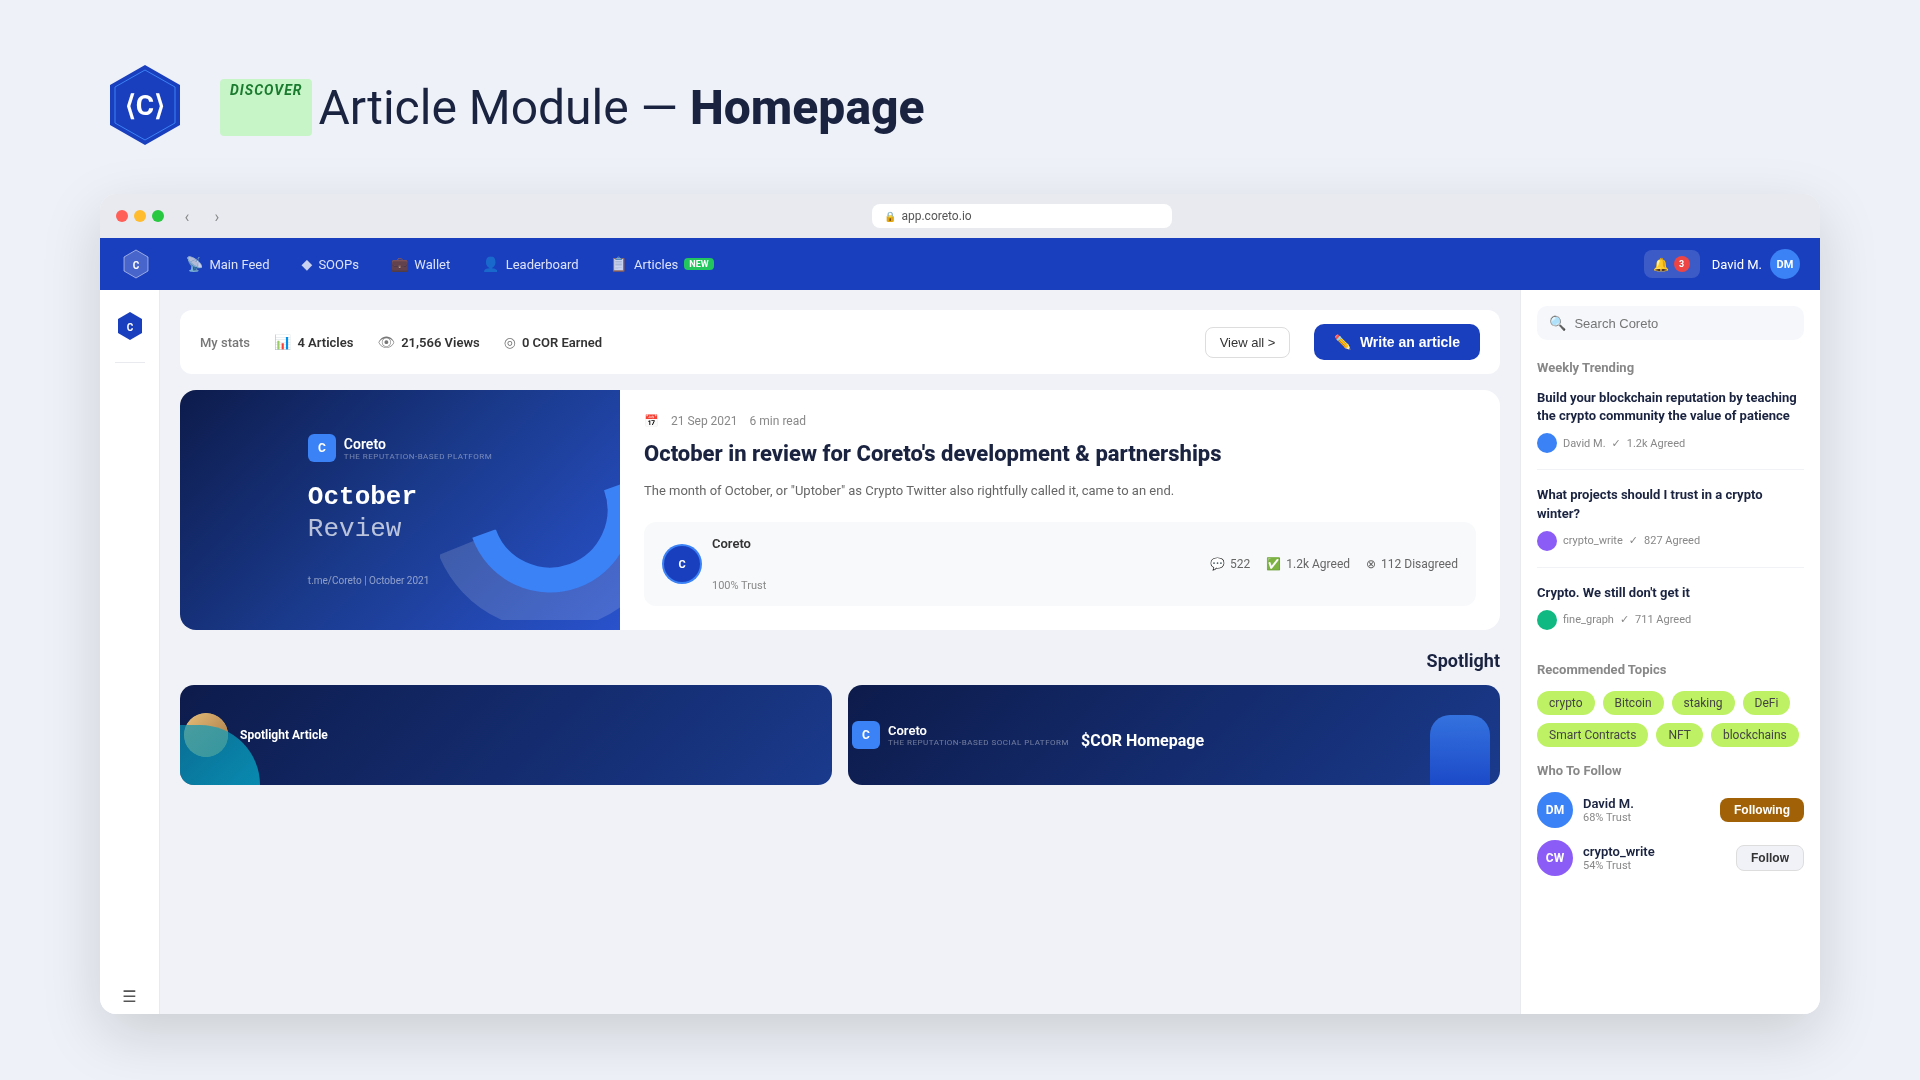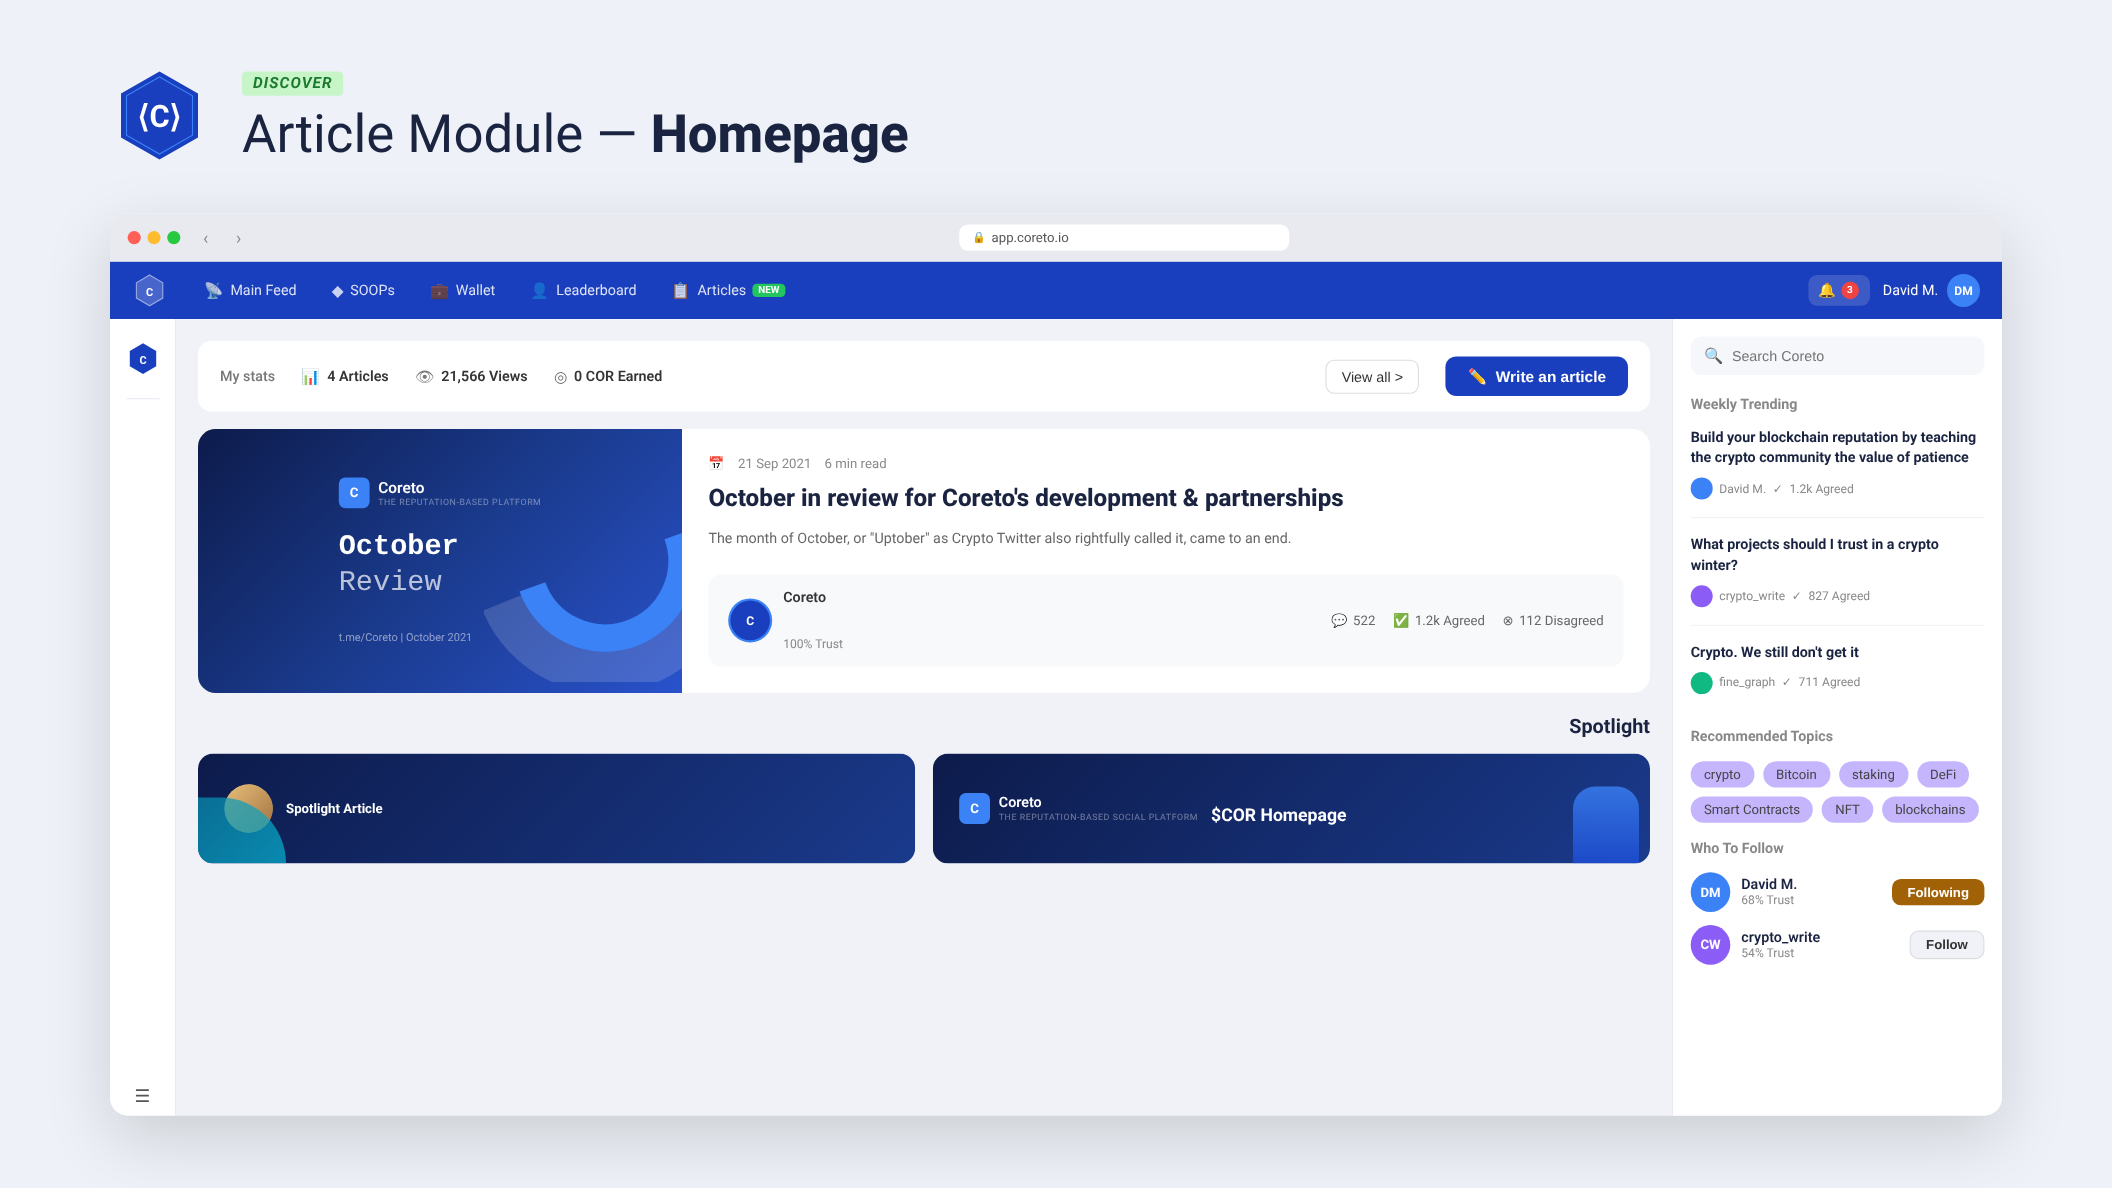--- a/index.html
+++ b/index.html
@@ -19,21 +19,21 @@
       align-items: center;
       gap: 30px;
     }
     .logo-hex {
       width: 90px;
       height: 90px;
       flex-shrink: 0;
     }
     .header-text {
       display: flex;
-      flex-direction: column;
+      flex-direction: row;
       gap: 6px;
     }
     .discover-badge {
       display: inline-block;
       background: #c8f5c8;
       color: #1a7a2e;
       font-size: 14px;
       font-weight: 700;
       font-style: italic;
       padding: 3px 10px;
@@ -461,21 +461,21 @@
       background: white;
       border-radius: 14px;
       overflow: hidden;
       height: 100px;
     }
     .spotlight-card-img {
       height: 100%;
       background: linear-gradient(135deg, #0d1b4b, #1a3a8c);
       display: flex;
       align-items: center;
-      padding: 24px;
+      padding: 4px;
       gap: 12px;
       position: relative;
       overflow: hidden;
     }
 
     
     .right-sidebar {
       width: 300px;
       background: white;
       overflow-y: auto;
@@ -543,21 +543,21 @@
 
     
     .topics-section { margin-top: 16px; }
     .topics-grid {
       display: flex;
       flex-wrap: wrap;
       gap: 8px;
       margin-top: 10px;
     }
     .topic-tag {
-      background: #c4b5fd;
+      background: #bef264;
       color: #444;
       border-radius: 20px;
       padding: 5px 12px;
       font-size: 12px;
       cursor: pointer;
     }
 
     
     .follow-section { margin-top: 16px; }
     .follow-item {

